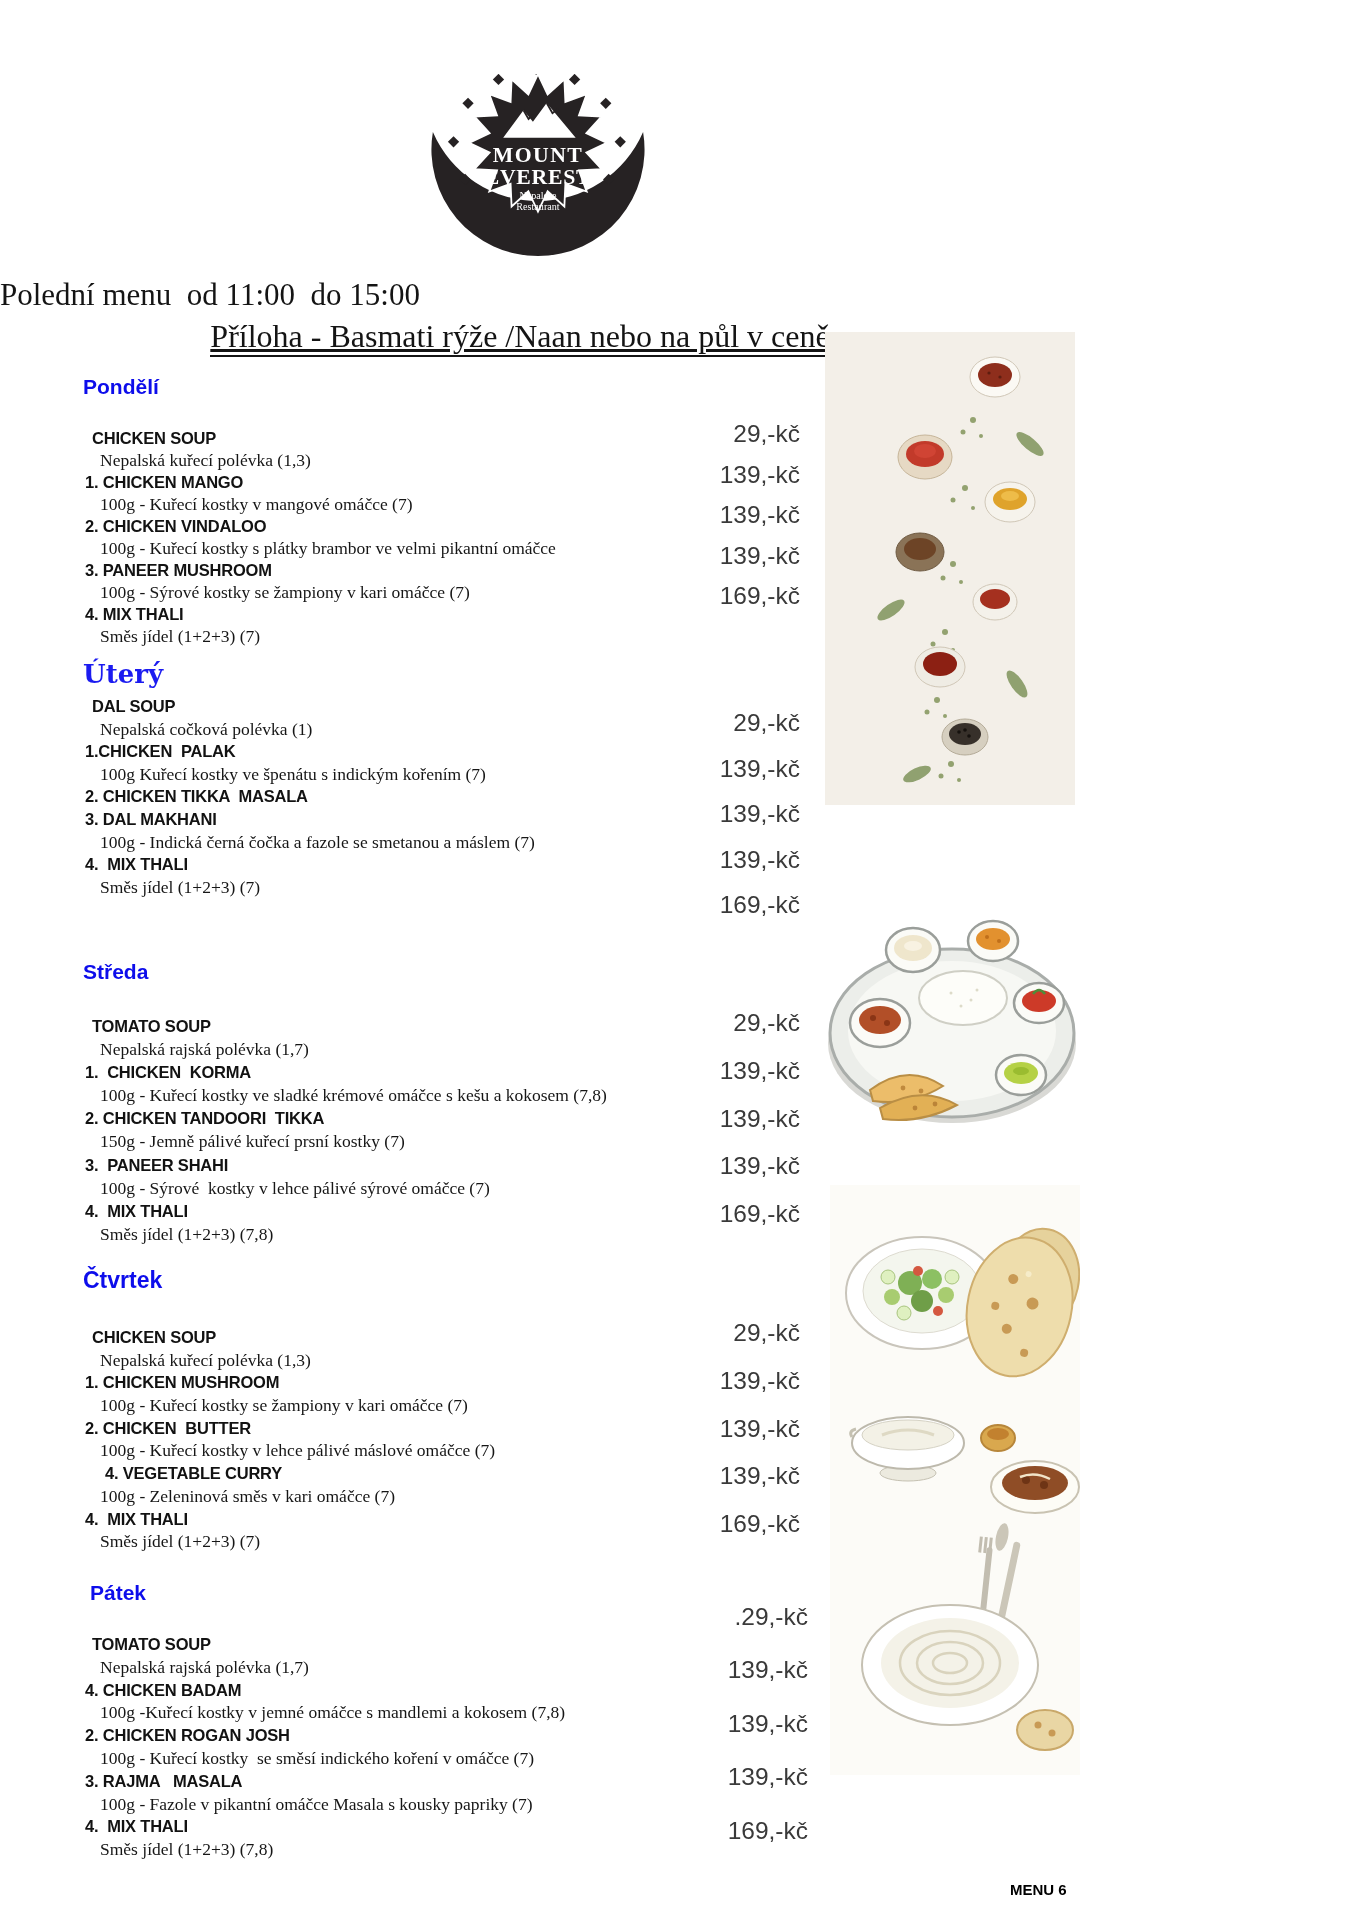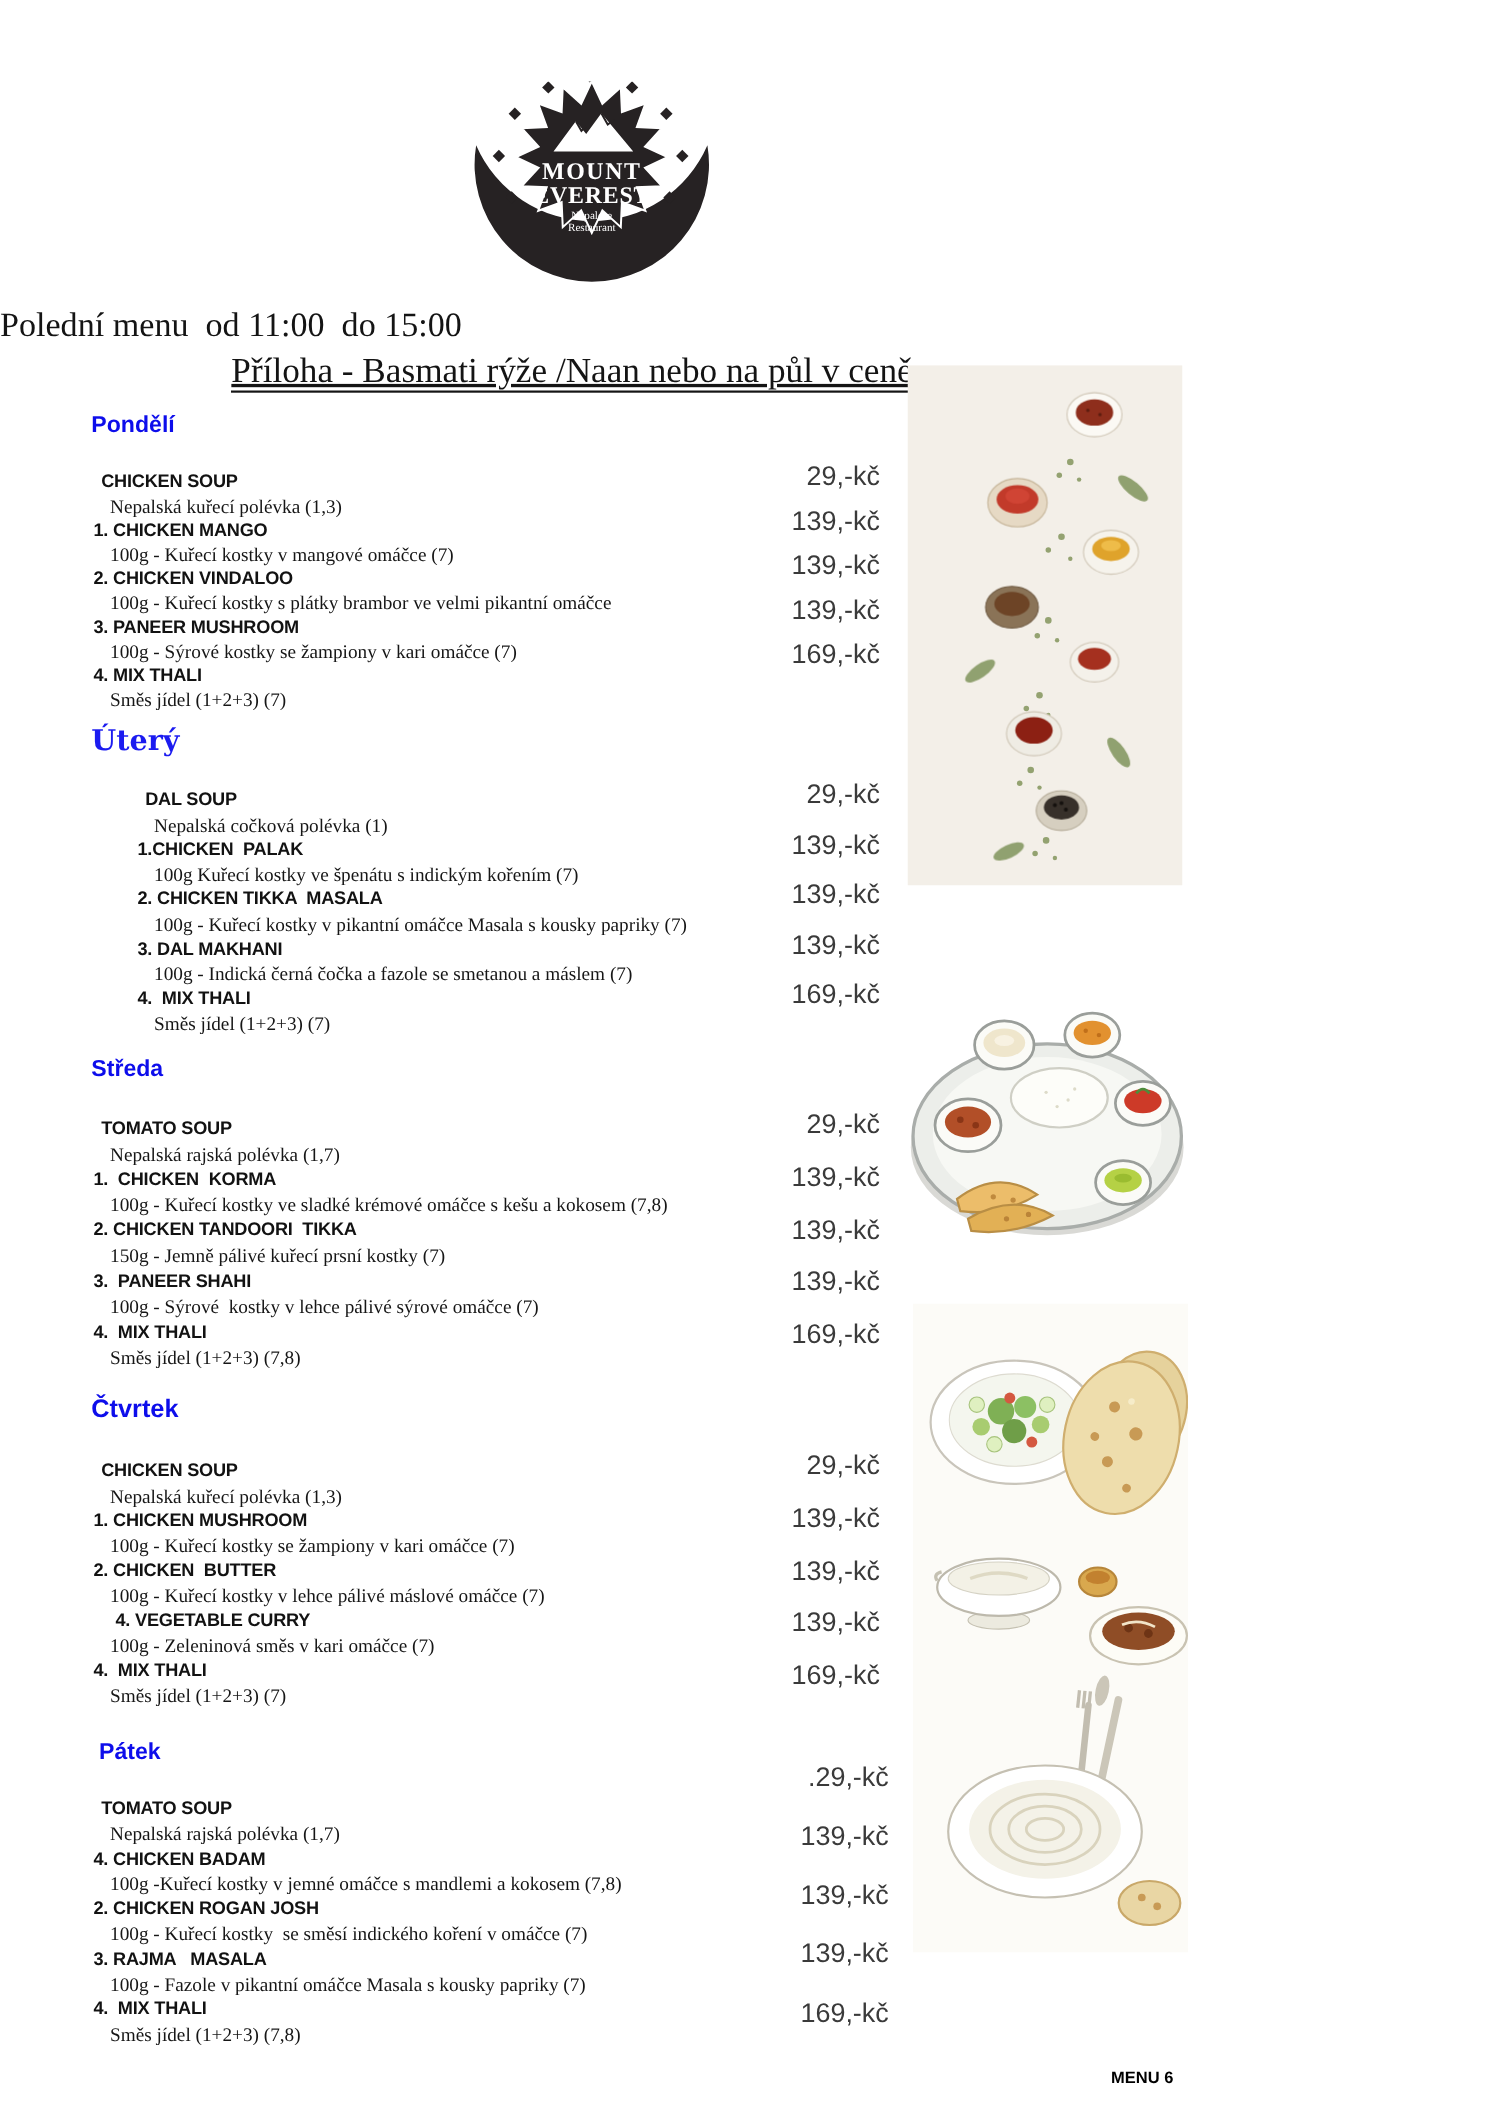--- a/index.html
+++ b/index.html
@@ -88,27 +88,26 @@
           <div class="idesc" style="height: 22px; line-height: 22px;">Směs jídel (1+2+3) (7)</div>
         </div>
         <div class="price" style="top: 420px; right: 557px;">29,-kč</div>
         <div class="price" style="top: 461px; right: 557px;">139,-kč</div>
         <div class="price" style="top: 501px; right: 557px;">139,-kč</div>
         <div class="price" style="top: 542px; right: 557px;">139,-kč</div>
         <div class="price" style="top: 582px; right: 557px;">169,-kč</div>
       </section>
       <section>
         <h2 class="day-heading serif" style="top: 659px; left: 83px; margin: 0px;">Úterý</h2>
-        <div class="items" style="top: 716px; margin-left: 40px;">
+        <div class="items" style="top: 695px;">
           <div class="iname soup" style="height: 22.6px; line-height: 22.6px;">DAL SOUP</div>
           <div class="idesc" style="height: 22.6px; line-height: 22.6px;">Nepalská cočková polévka (1)</div>
           <div class="iname" style="height: 22.6px; line-height: 22.6px;">1.CHICKEN  PALAK</div>
           <div class="idesc" style="height: 22.6px; line-height: 22.6px;">100g Kuřecí kostky ve špenátu s indickým kořením (7)</div>
           <div class="iname" style="height: 22.6px; line-height: 22.6px;">2. CHICKEN TIKKA  MASALA</div>
-          <div class="idesc" style="height: 22.6px; line-height: 22.6px;">100g - Kuřecí kostky v pikantní omáčce Masala s kousky papriky (7)</div>
           <div class="iname" style="height: 22.6px; line-height: 22.6px;">3. DAL MAKHANI</div>
           <div class="idesc" style="height: 22.6px; line-height: 22.6px;">100g - Indická černá čočka a fazole se smetanou a máslem (7)</div>
           <div class="iname" style="height: 22.6px; line-height: 22.6px;">4.  MIX THALI</div>
           <div class="idesc" style="height: 22.6px; line-height: 22.6px;">Směs jídel (1+2+3) (7)</div>
         </div>
         <div class="price" style="top: 709px; right: 557px;">29,-kč</div>
         <div class="price" style="top: 755px; right: 557px;">139,-kč</div>
         <div class="price" style="top: 800px; right: 557px;">139,-kč</div>
         <div class="price" style="top: 846px; right: 557px;">139,-kč</div>
         <div class="price" style="top: 891px; right: 557px;">169,-kč</div>

